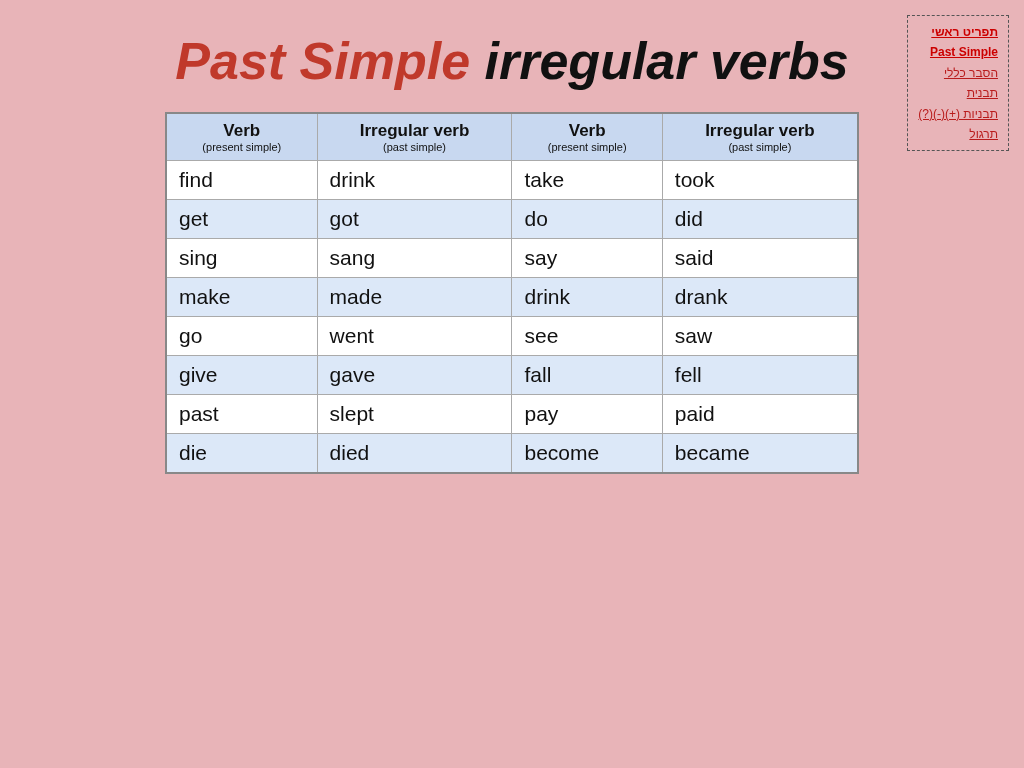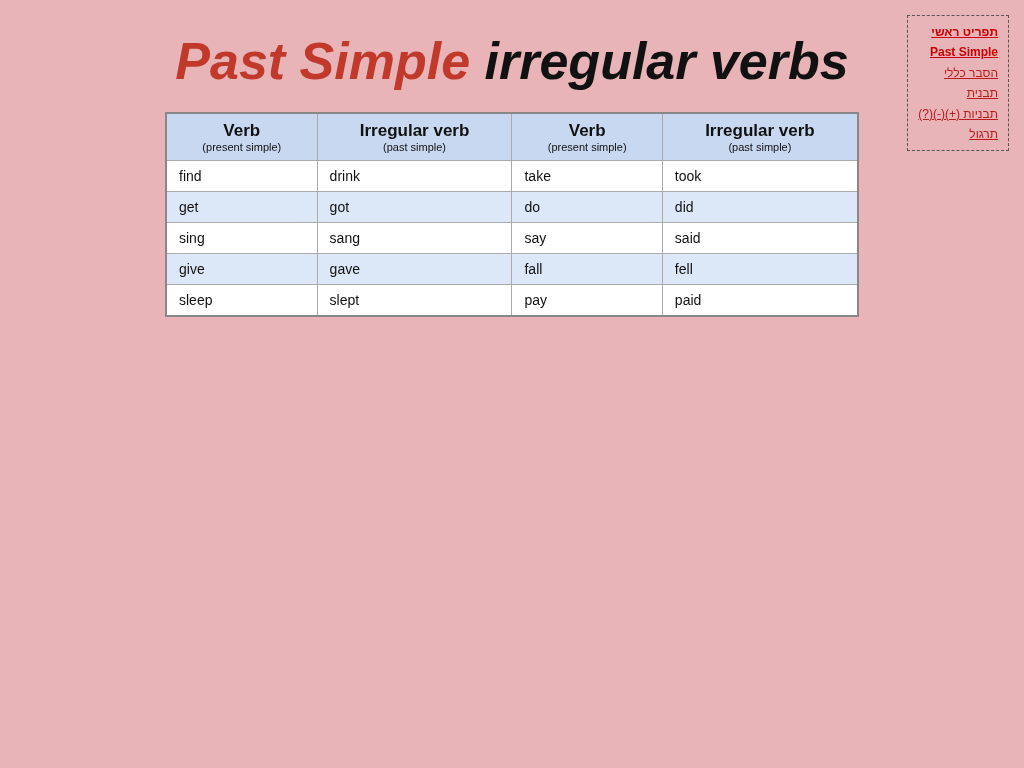--- a/index.html
+++ b/index.html
@@ -79,21 +79,21 @@
       width: 694px;
       margin: 0 auto;
       border-collapse: collapse;
       border: 2px solid #888;
     }
 
     .verb-table th,
     .verb-table td {
       border: 1.5px solid #aaa;
       padding: 7px 12px;
-      font-size: 14px;
+      font-size: 21px;
       font-family: 'Comic Sans MS', 'Chalkboard SE', cursive, sans-serif;
     }
 
     .verb-table thead tr {
       background-color: #c8d8f0;
     }
 
     .verb-table th {
       font-weight: bold;
       font-size: 17px;
@@ -171,27 +171,45 @@
           <td>do</td>
           <td>did</td>
         </tr>
         <tr>
           <td>sing</td>
           <td>sang</td>
           <td>say</td>
           <td>said</td>
         </tr>
         <tr>
+          <td>make</td>
+          <td>made</td>
+          <td>drink</td>
+          <td>drank</td>
+        </tr>
+        <tr>
+          <td>go</td>
+          <td>went</td>
+          <td>see</td>
+          <td>saw</td>
+        </tr>
+        <tr>
           <td>give</td>
           <td>gave</td>
           <td>fall</td>
           <td>fell</td>
         </tr>
         <tr>
-          <td>sleep</td>
+          <td>past</td>
           <td>slept</td>
           <td>pay</td>
           <td>paid</td>
         </tr>
+        <tr>
+          <td>die</td>
+          <td>died</td>
+          <td>become</td>
+          <td>became</td>
+        </tr>
       </tbody>
   </table>
 
 </div>
 
 </body></html>

